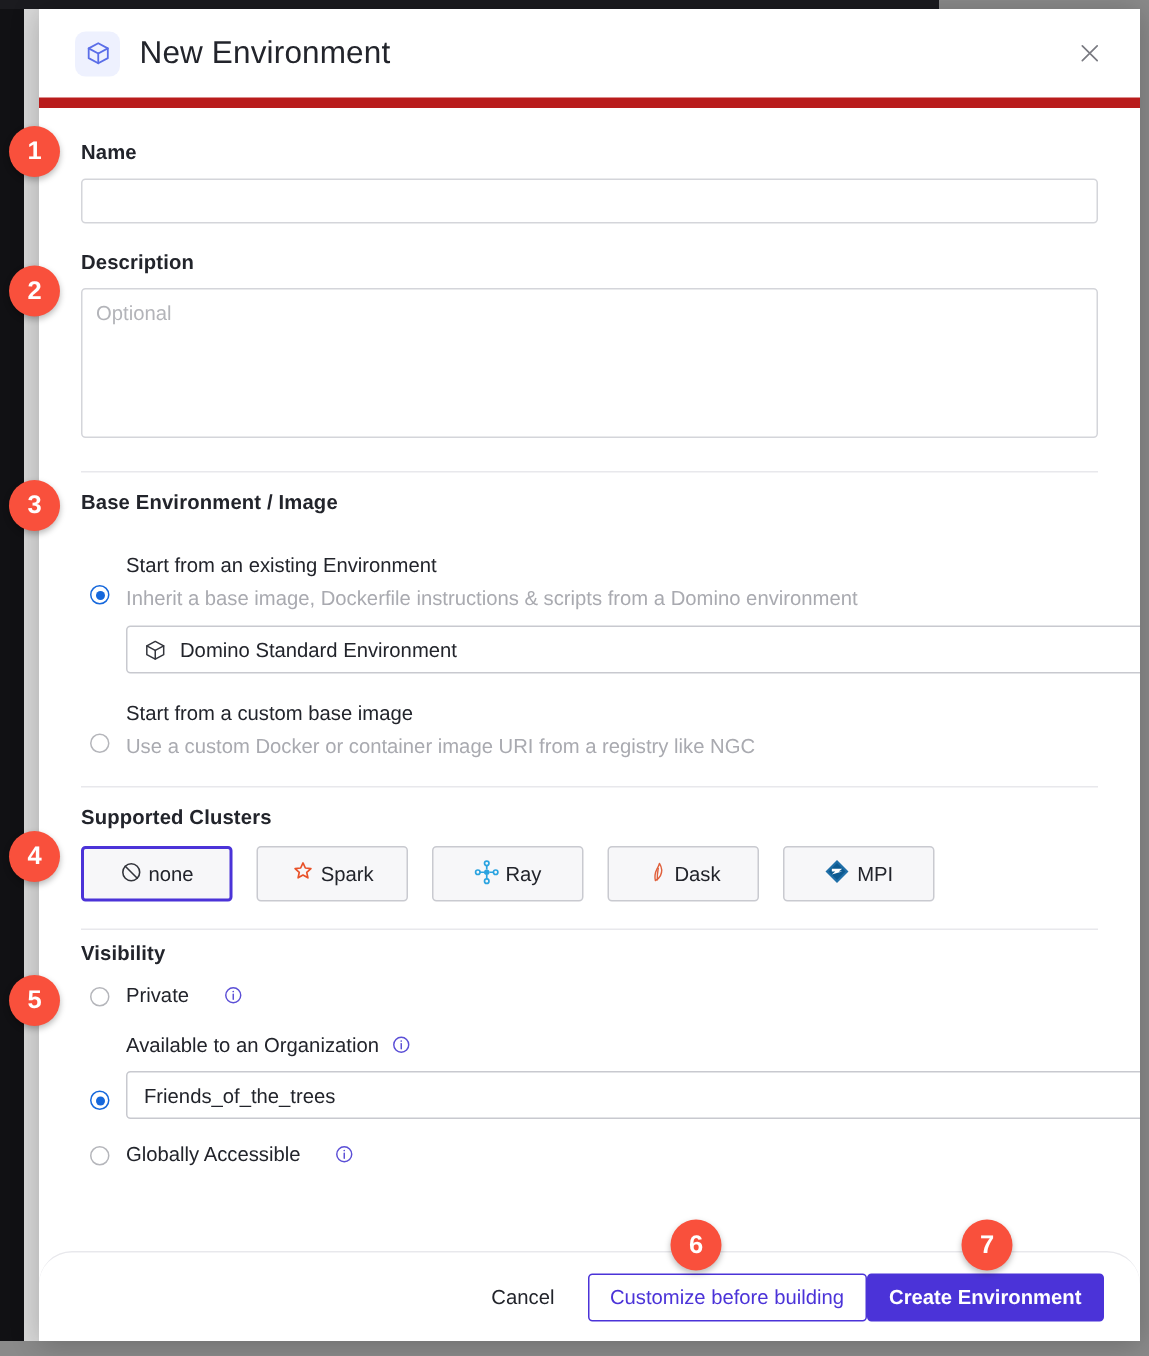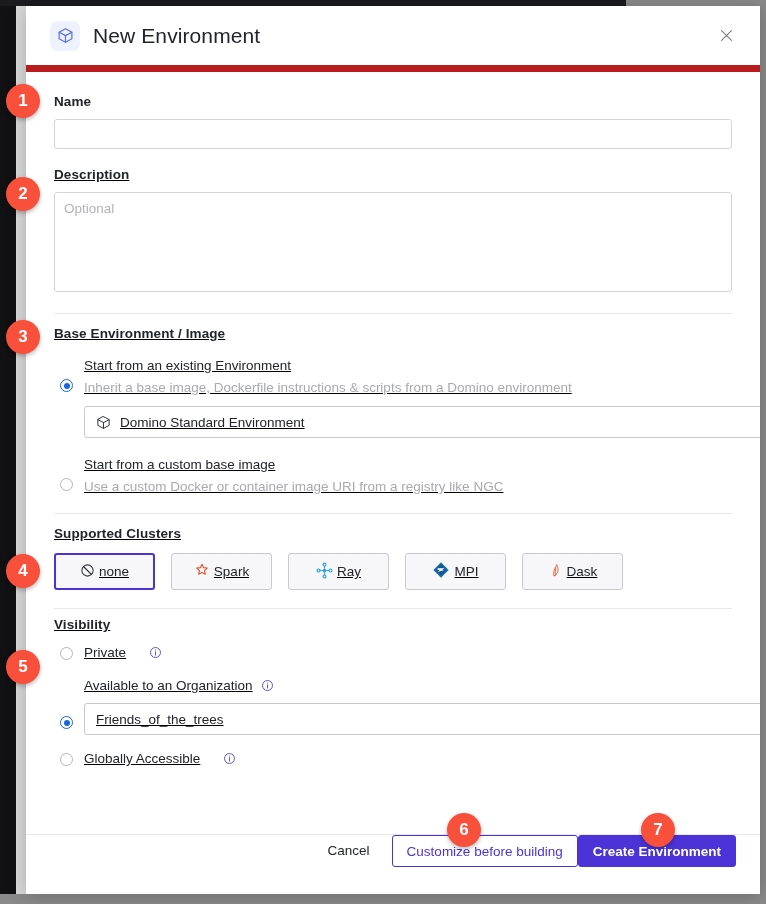--- a/index.html
+++ b/index.html
@@ -129,26 +129,25 @@
     border: 1px solid #d4d5da; border-radius: 3px;
     background: #fff; font-size: 13.5px; color: #22242b;
     padding: 8px 9px; resize: none;
     font-family: "Liberation Sans", sans-serif;
   }
   .textarea::placeholder { color: #b3b4b9; }
 
   .section {
     margin-top: 18px;
     padding-top: 0;
-    text-decoration: underline;
   }
   .divider { height: 1px; background: #e8e8ec; margin: 17px 0 0 0; }
 
   
-  .radio-block { margin-top: 16px; position: relative; padding-left: 30px; }
+  .radio-block { margin-top: 26px; position: relative; padding-left: 30px; }
   .radio {
     position: absolute; left: 6px;
     width: 13px; height: 13px; border-radius: 50%;
     border: 1px solid #b5b6bb; background: #fff;
     display: inline-block;
     cursor: pointer;
   }
   .radio.checked {
     border: 1px solid #1668dc; background: #fff;
   }
@@ -193,22 +192,22 @@
   .info-icon { display: inline-flex; cursor: pointer; }
 
   .vis-org-block { position: relative; padding-left: 30px; margin-top: 18px; }
   .vis-org-block .radio { top: 38px; }
   .vis-org-head { display: flex; align-items: center; gap: 8px; }
 
   
   .modal-footer {
     flex: 0 0 60px; height: 60px;
     border-top: 1px solid #e8e8ec;
-    display: flex; align-items: flex-start; justify-content: flex-end;
-    padding-right: 24px; gap: 0;
+    display: flex; align-items: center; justify-content: flex-end;
+    padding-right: 24px; gap: 0; border-radius: 22px;
   }
   .btn-cancel {
     background: none; border: none; cursor: pointer;
     font-size: 13.5px; color: #22242b; padding: 8px 14px;
     font-family: "Liberation Sans", sans-serif;
   }
   .btn-secondary {
     margin-left: 8px;
     border: 1px solid #4b33d8; border-radius: 3px;
     background: #fff; color: #4b33d8;
@@ -367,37 +366,37 @@
               <circle cx="3.6" cy="12" r="2.1"></circle>
               <circle cx="20.4" cy="12" r="2.1"></circle>
               <path d="M12 5.7v3.7M12 14.6v3.7M5.7 12h3.7M14.6 12h3.7"></path>
             </svg>
           </span>
           <span>Ray</span>
         </div>
 
         <div class="cluster-btn">
           <span>
+            <svg width="15" height="17" viewBox="0 0 24 24" fill="none" stroke="#e0603c" stroke-width="1.5" stroke-linejoin="round">
+              <path d="M13.8 2.6c2.6 4.2 3 9.2 1.1 13-1.2 2.4-3.1 4.2-5.4 5.3-.9-4.2-.4-8.4 1.5-12 .8-1.6 1.8-3.1 2.8-6.3z"></path>
+              <path d="M12.6 7.2c-.8 4.4-1.3 9-1.1 13.7" stroke="#e0603c"></path>
+            </svg>
+          </span>
+          <span>Dask</span>
+        </div>
+
+        <div class="cluster-btn">
+          <span>
             <svg width="18" height="18" viewBox="0 0 24 24">
               <path d="M12 1.8 22.2 12 12 22.2 1.8 12z" fill="#1f6fa8"></path>
               <path d="M12 4.4 19.6 12 12 19.6 4.4 12z" fill="#0d5a91"></path>
               <path d="M7.4 9.6h9.2l-3 2.4h3l-9.2 2.6 3-2.6h-3z" fill="#ffffff"></path>
             </svg>
           </span>
           <span>MPI</span>
-        </div>
-
-        <div class="cluster-btn">
-          <span>
-            <svg width="15" height="17" viewBox="0 0 24 24" fill="none" stroke="#e0603c" stroke-width="1.5" stroke-linejoin="round">
-              <path d="M13.8 2.6c2.6 4.2 3 9.2 1.1 13-1.2 2.4-3.1 4.2-5.4 5.3-.9-4.2-.4-8.4 1.5-12 .8-1.6 1.8-3.1 2.8-6.3z"></path>
-              <path d="M12.6 7.2c-.8 4.4-1.3 9-1.1 13.7" stroke="#e0603c"></path>
-            </svg>
-          </span>
-          <span>Dask</span>
         </div>
 
       </div>
     </div>
 
     <div class="divider" style="margin-top:18px;"></div>
 
     <div class="section" style="margin-top:8px;">
       <div class="field-label">Visibility</div>
 

